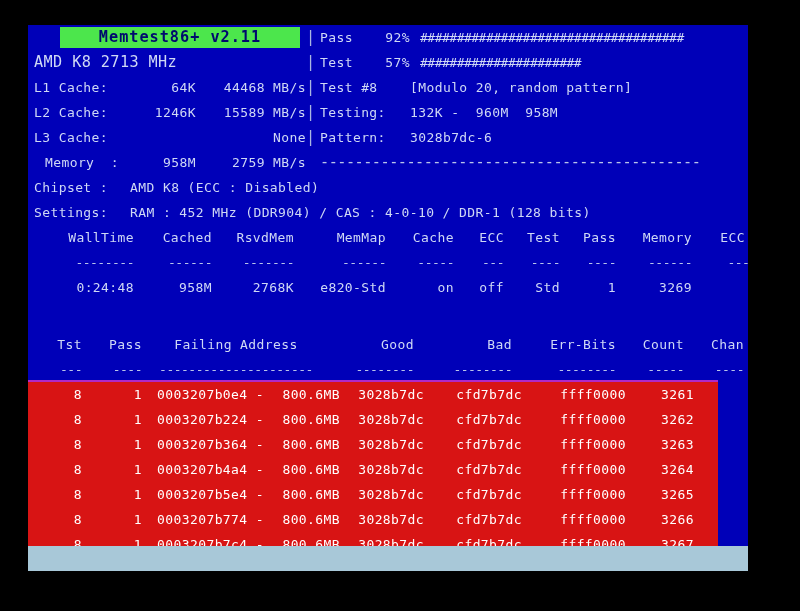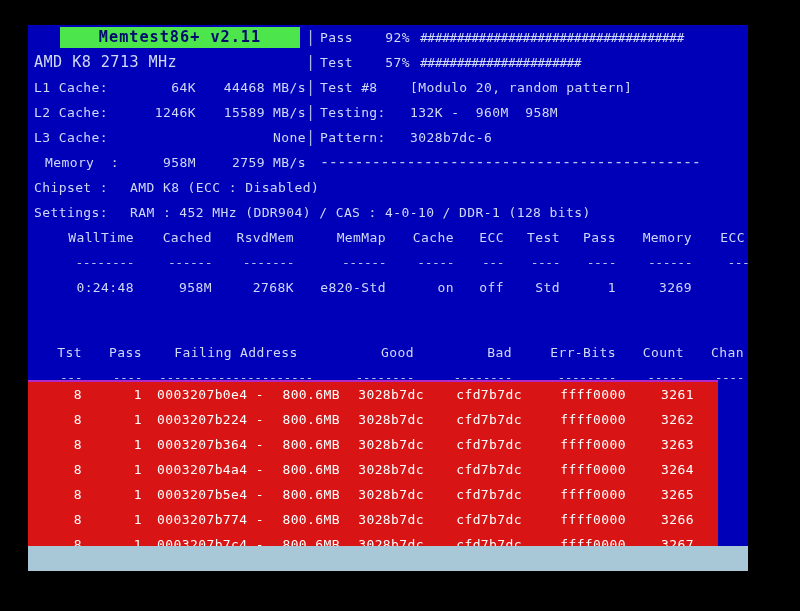--- a/index.html
+++ b/index.html
@@ -112,21 +112,21 @@
     text-align: right;
     white-space: pre;
   }
   #stats-table { position: absolute; left: 10px; top: 0; width: 706px; }
   #stats-table .dash { color: #b9c4ea; letter-spacing: -0.5px; }
 
   
   #err-head-block {
     position: absolute;
     left: 0;
-    top: 315px;
+    top: 307px;
     width: 720px;
   }
   #err-head-table { position: absolute; left: 10px; top: 0; width: 706px; }
   #err-head-table .dash { color: #b9c4ea; letter-spacing: -0.5px; }
 
   #err-rows-wrap {
     position: absolute;
     left: 0px;
     top: 355px;
     width: 690px;

